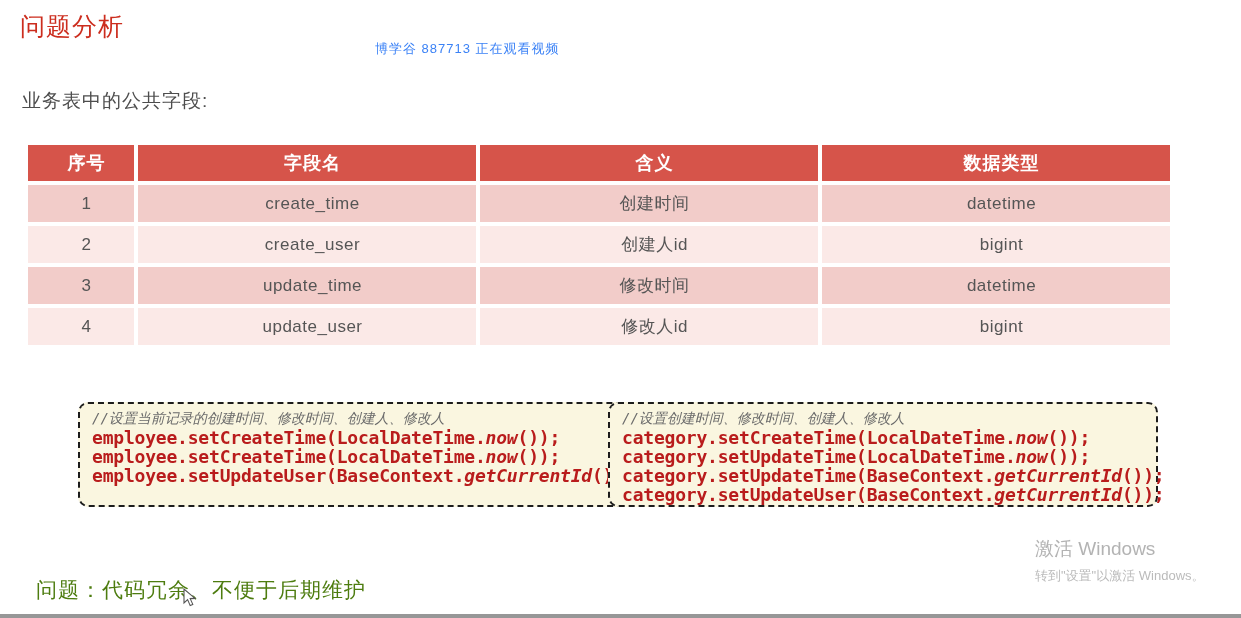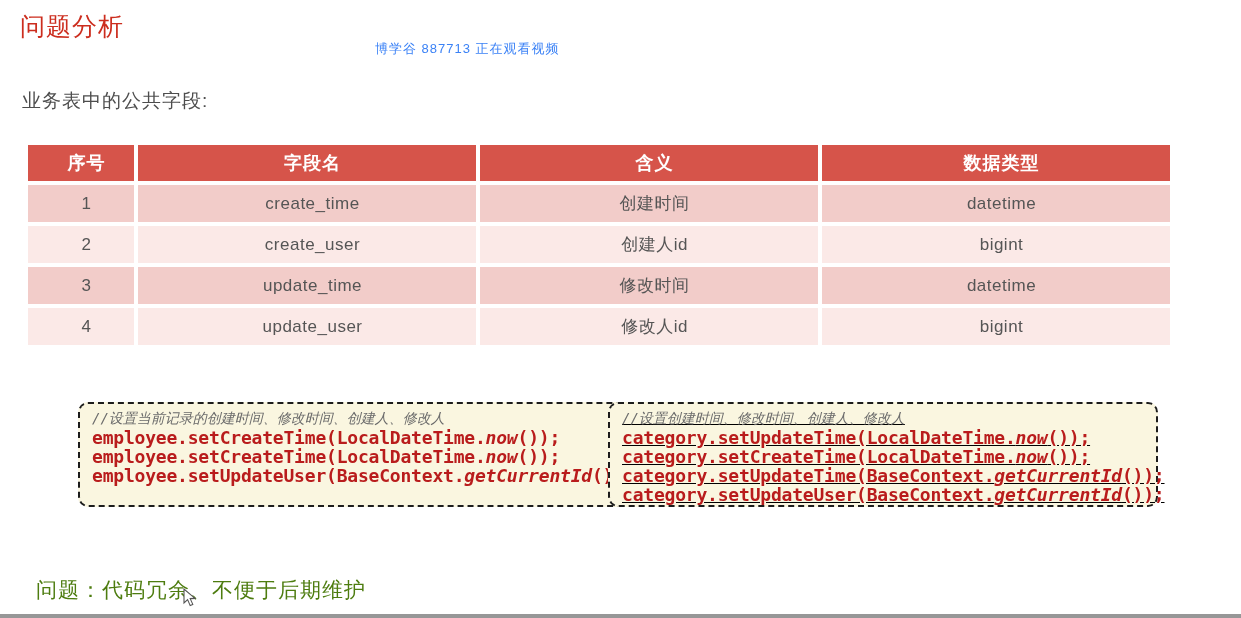--- a/index.html
+++ b/index.html
@@ -52,21 +52,21 @@
   table.fields tr.even td{background:var(--row-light,#fbe9e7);}
 
   
   .codeblock{
     position:absolute;top:402px;height:105px;box-sizing:border-box;
     background:var(--code-bg,#faf6e0);
     border:2px dashed #1c1c1c;border-radius:10px;
     padding:5px 12px 0 12px;
   }
   .codeblock.left{left:30px;width:550px;margin-left:48px;}
-  .codeblock.right{left:608px;width:550px;text-decoration:underline;}
+  .codeblock.right{left:608px;width:550px;}
   .code-comment{
     font-family:"DejaVu Sans Mono", monospace;
     font-size:14px;line-height:19px;font-style:italic;color:#6b6b6b;
     white-space:nowrap;
   }
   .code-line{
     font-family:"DejaVu Sans Mono", monospace;
     font-size:18px;line-height:19px;font-weight:bold;color:#b91c1c;
     white-space:nowrap;letter-spacing:-0.2px;
   }
@@ -147,28 +147,32 @@
   </table>
 
   <div class="codeblock left">
       <div class="code-comment">//设置当前记录的创建时间、修改时间、创建人、修改人</div>
       <div class="code-line"><span>employee.setCreateTime(LocalDateTime.</span><span class="it">now</span><span>());</span></div>
       <div class="code-line"><span>employee.setCreateTime(LocalDateTime.</span><span class="it">now</span><span>());</span></div>
       <div class="code-line"><span>employee.setUpdateUser(BaseContext.</span><span class="it">getCurrentId</span><span>());</span></div>
     </div>
   <div class="codeblock right">
       <div class="code-comment">//设置创建时间、修改时间、创建人、修改人</div>
+      <div class="code-line"><span>category.setCreateTime(LocalDateTime.</span><span class="it">now</span><span>());</span></div>
       <div class="code-line"><span>category.setUpdateTime(LocalDateTime.</span><span class="it">now</span><span>());</span></div>
-      <div class="code-line"><span>category.setCreateTime(LocalDateTime.</span><span class="it">now</span><span>());</span></div>
       <div class="code-line"><span>category.setUpdateTime(BaseContext.</span><span class="it">getCurrentId</span><span>());</span></div>
       <div class="code-line"><span>category.setUpdateUser(BaseContext.</span><span class="it">getCurrentId</span><span>());</span></div>
     </div>
 
   <div class="conclusion">问题：代码冗余、不便于后期维护</div>
 
+  <div class="activation">
+    <div class="l1">激活 Windows</div>
+    <div class="l2">转到"设置"以激活 Windows。</div>
+  </div>
 
   <svg class="cursor" viewBox="0 0 14 19">
     <path d="M1 1 L1 15 L4.6 11.6 L7.2 17.6 L9.8 16.4 L7.2 10.6 L12 10.4 Z" fill="#ffffff" stroke="#555555" stroke-width="1.1"></path>
   </svg>
 
   <div class="bottom-bar"></div>
 
 </div>
 
 </body></html>

